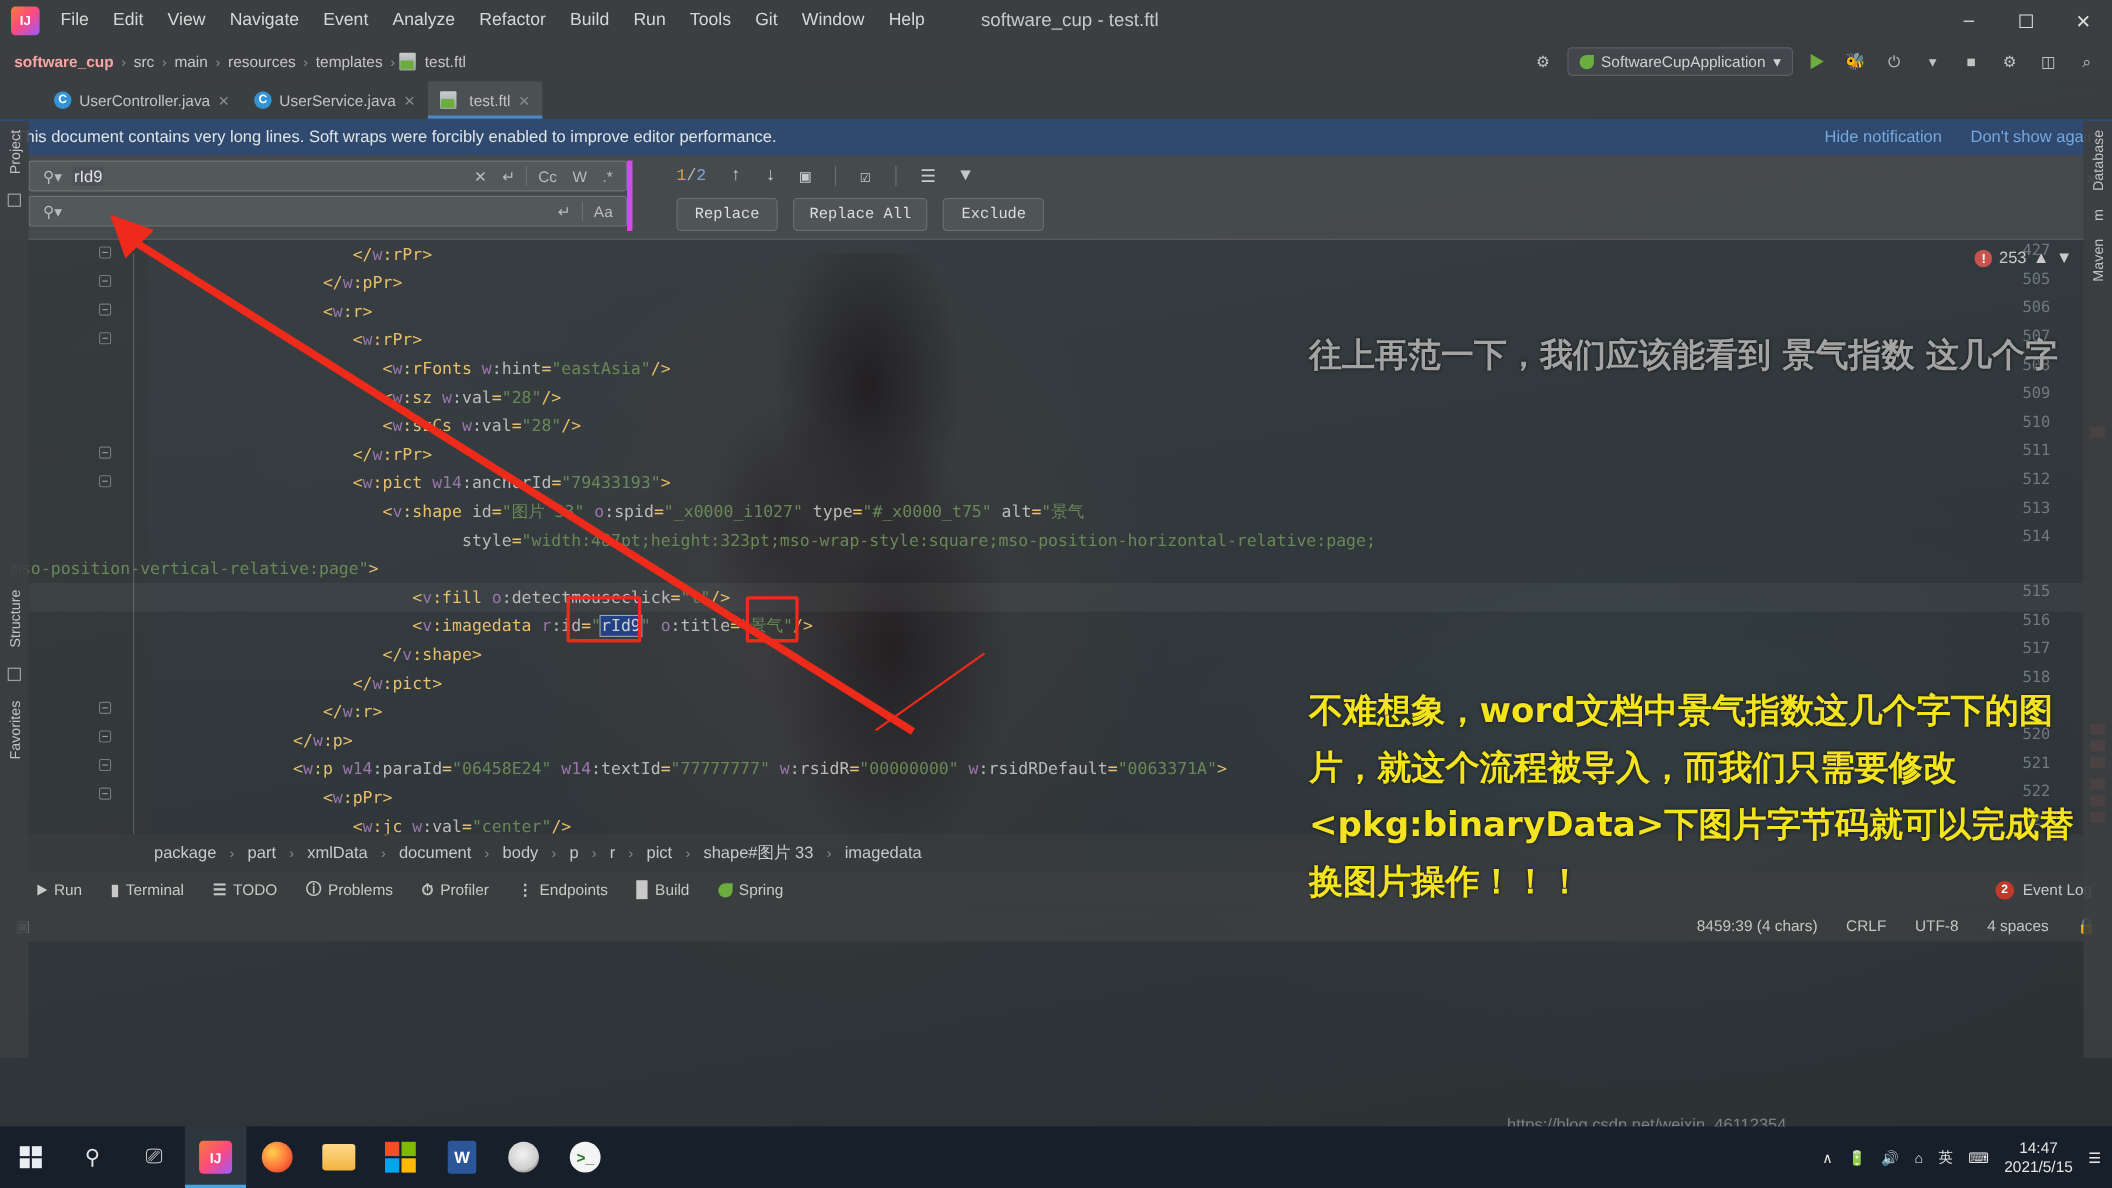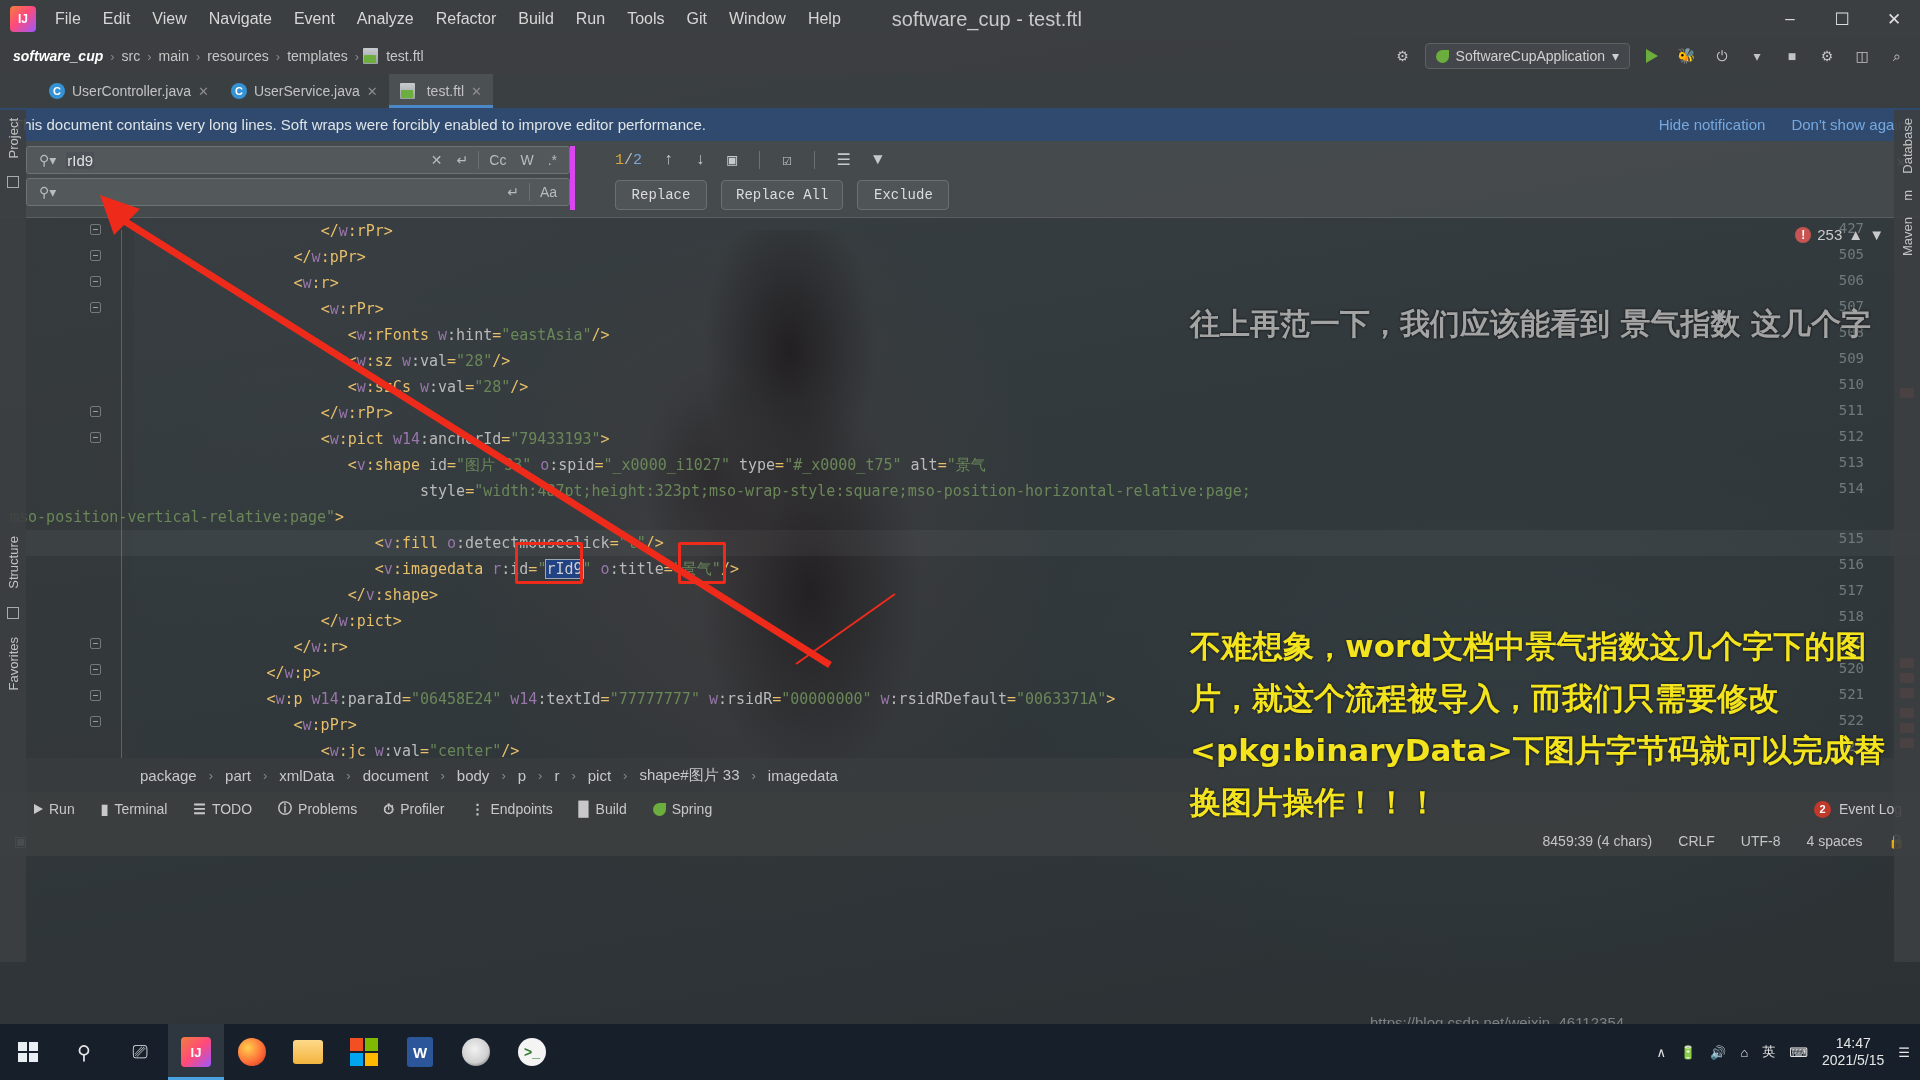--- a/index.html
+++ b/index.html
@@ -45,32 +45,32 @@
     height:38px; background:#3c3f41; display:flex; align-items:center;
     padding-left:6px; color:#d5d5d5;
   }
   #menubar .logo{
     width:26px;height:26px;margin:0 8px 0 4px;border-radius:4px;
     background:linear-gradient(135deg,#f27e3e 0%, #ff4a79 45%, #9b59ff 100%);
     display:flex;align-items:center;justify-content:center;
     font-weight:bold;font-size:12px;color:#fff;
   }
   #menubar .mi{ padding:4px 11px; font-size:16px; color:#d7d7d7; cursor:default; }
-  #wintitle{ margin-left:40px; font-size:20px; color:#c9c9c9; }
+  #wintitle{ margin-left:40px; font-size:17px; color:#c9c9c9; }
   #winbtns{ margin-left:auto; display:flex; height:38px; }
   #winbtns div{ width:52px;display:flex;align-items:center;justify-content:center;color:#ddd;font-size:17px;}
 
   
   #navbar{
     position:relative;z-index:5;
     height:36px;display:flex;align-items:center;padding:0 10px;
     background:rgba(60,63,65,0.88);
   }
   .crumb{ font-size:14px;color:#c6c6c6;padding:0 3px; }
-  .crumb.bold{ font-weight:bold;color:#ffffff;font-style:italic; }
+  .crumb.bold{ font-weight:bold;color:#fca5a5; }
   .sep{ color:#8b8b8b; padding:0 4px; font-size:13px; }
   .ftl-ico{
     display:inline-block;width:15px;height:16px;vertical-align:-3px;margin-right:5px;
     background:linear-gradient(#c9ccce,#9aa0a3);position:relative;border-radius:1px;
   }
   .ftl-ico:after{content:"";position:absolute;left:1px;bottom:1px;width:12px;height:8px;background:#6cae3e;border-radius:1px;}
   #navright{ margin-left:auto; display:flex; align-items:center; gap:9px; }
   #runcfg{
     display:flex;align-items:center;gap:7px;
     border:1px solid #5c6164;border-radius:4px;background:rgba(70,74,77,.8);

